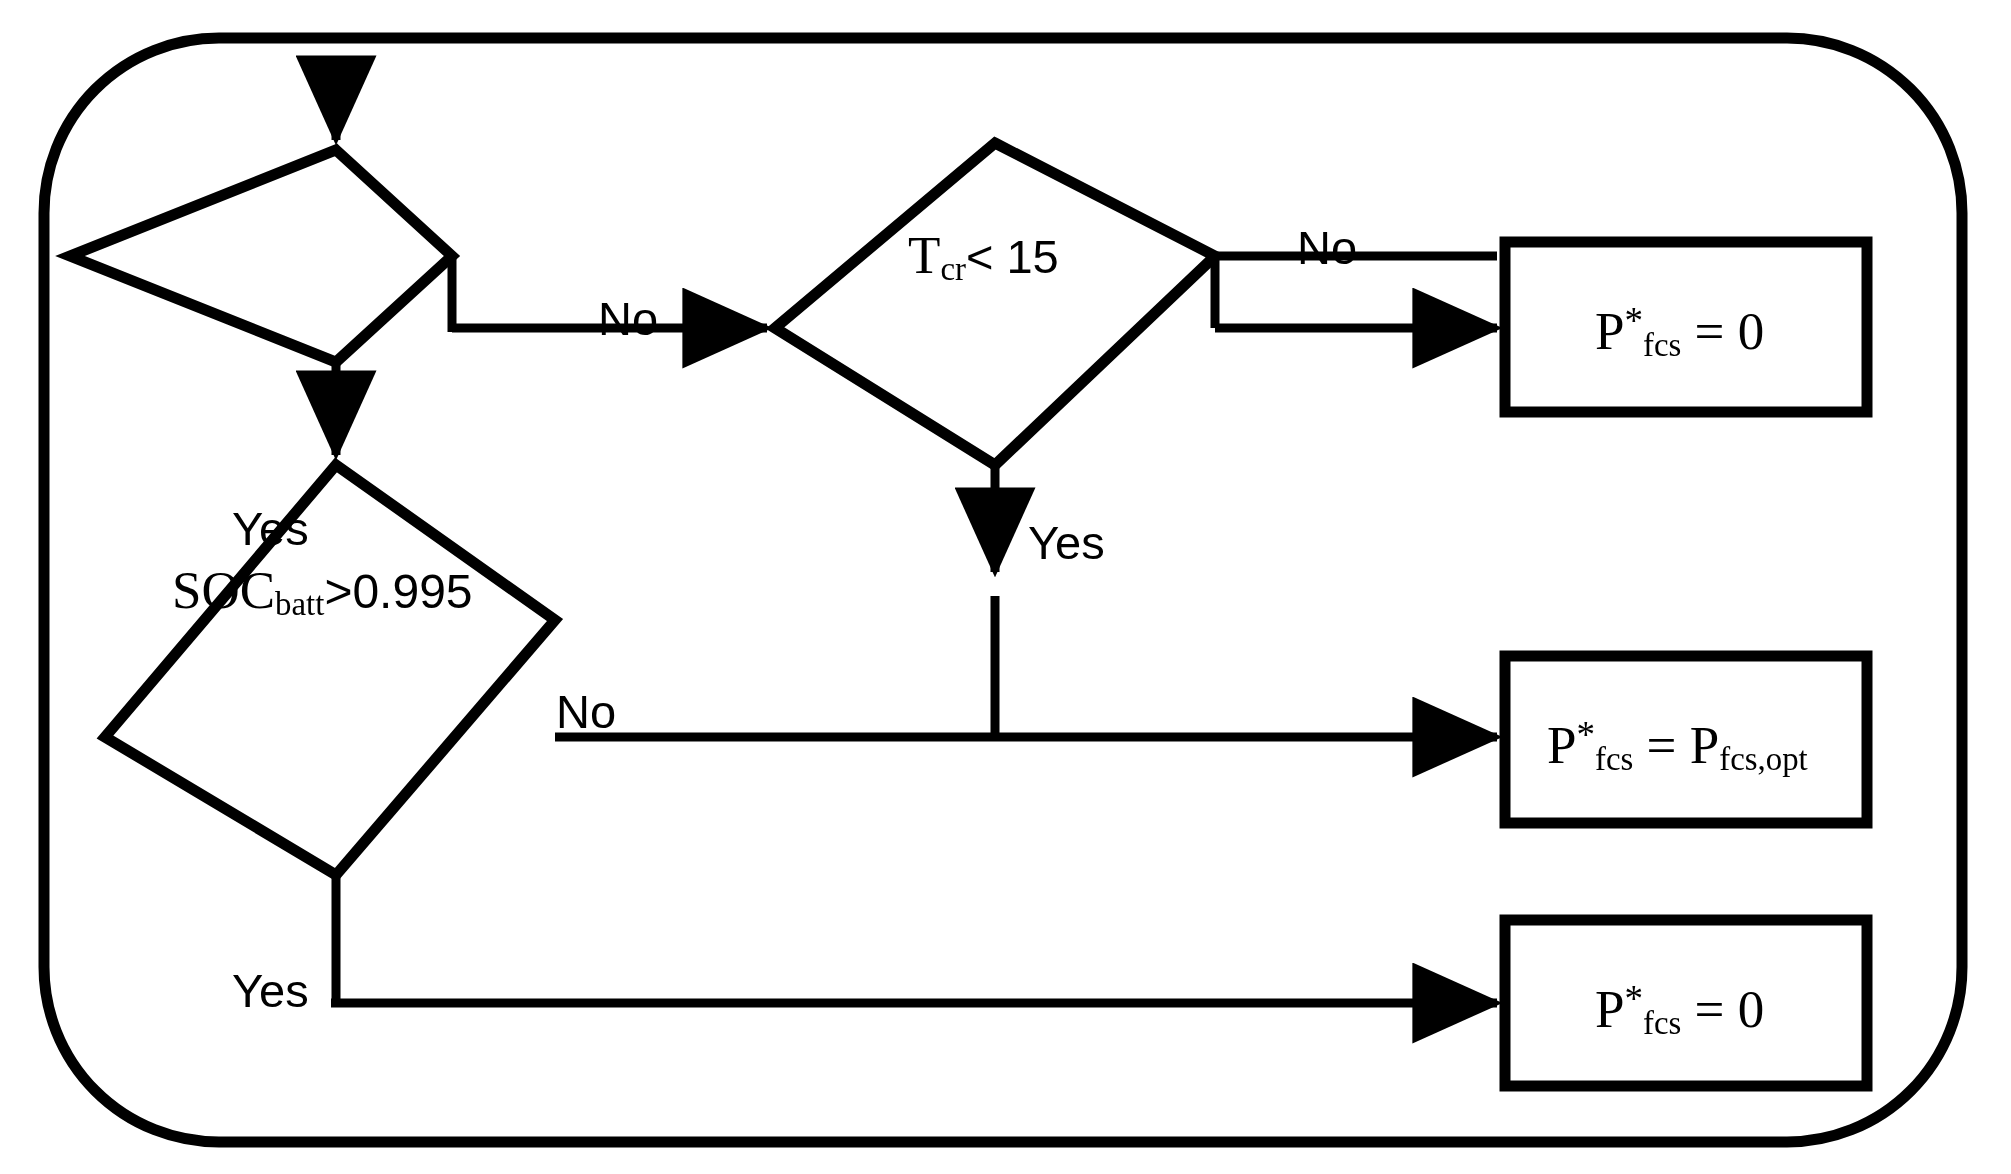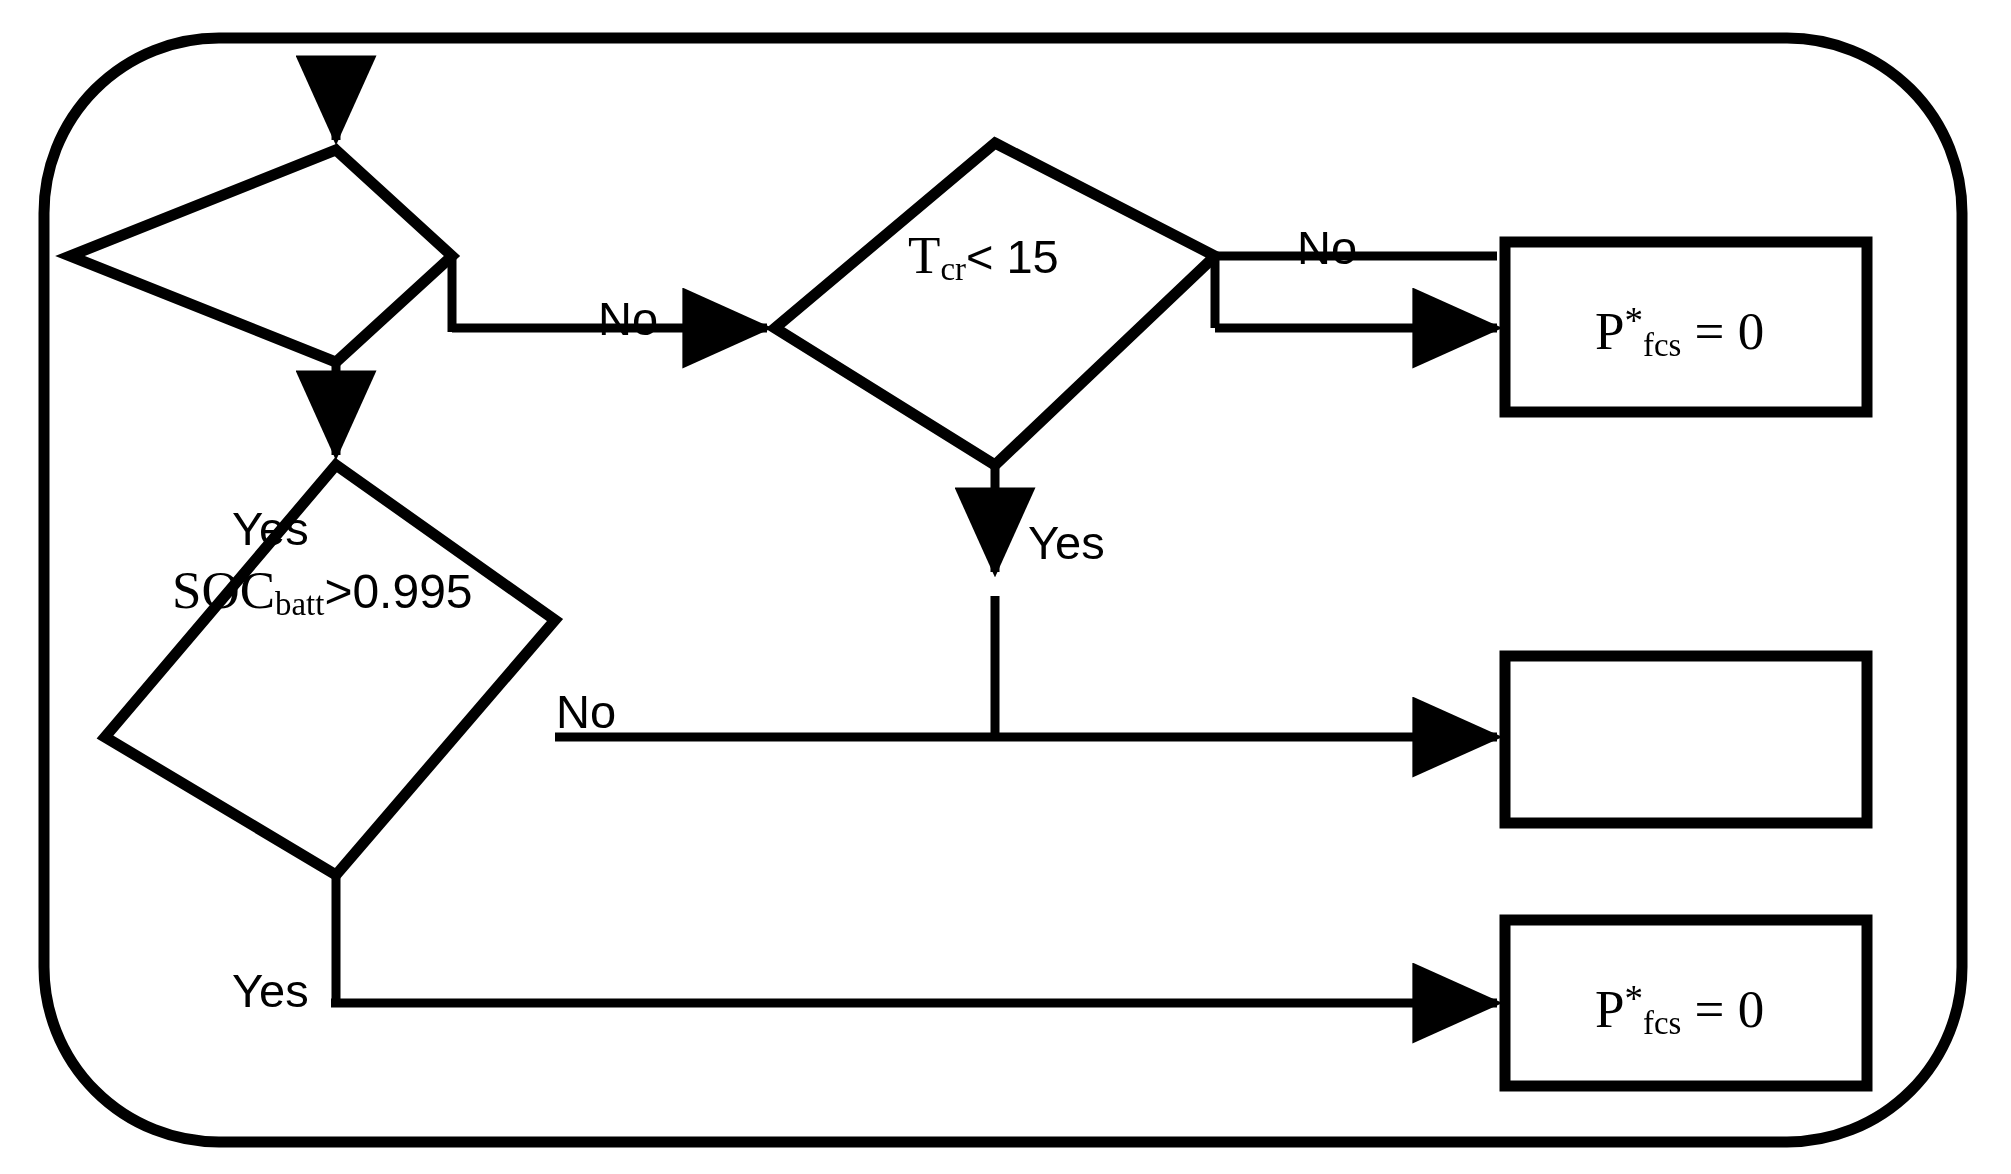--- a/index.html
+++ b/index.html
@@ -106,20 +106,23 @@
   </div>
 
   <div class="lbl serif node-text-serif" style="left:172px; top:532px;margin-top:32px;">
     <span>SOC</span><sub>batt</sub><span class="sans" style="font-size:48px;">&gt;0.995</span>
   </div>
 
   <div class="lbl serif node-text-serif" style="left:1595px; top:302px;">
     <span>P</span><sup>*</sup><sub>fcs</sub><span> = 0</span>
   </div>
 
+  <div class="lbl serif node-text-serif" style="left:1547px; top:716px;">
+    <span>P</span><sup>*</sup><sub>fcs</sub><span> = P</span><sub>fcs,opt</sub>
+  </div>
 
   <div class="lbl serif node-text-serif" style="left:1595px; top:980px;">
     <span>P</span><sup>*</sup><sub>fcs</sub><span> = 0</span>
   </div>
 
   <div class="lbl edge-label" style="left:598px; top:274px;">No</div>
 
   <div class="lbl edge-label" style="left:232px; top:484px;">Yes</div>
 
   <div class="lbl edge-label" style="left:1297px; top:203px;">No</div>

